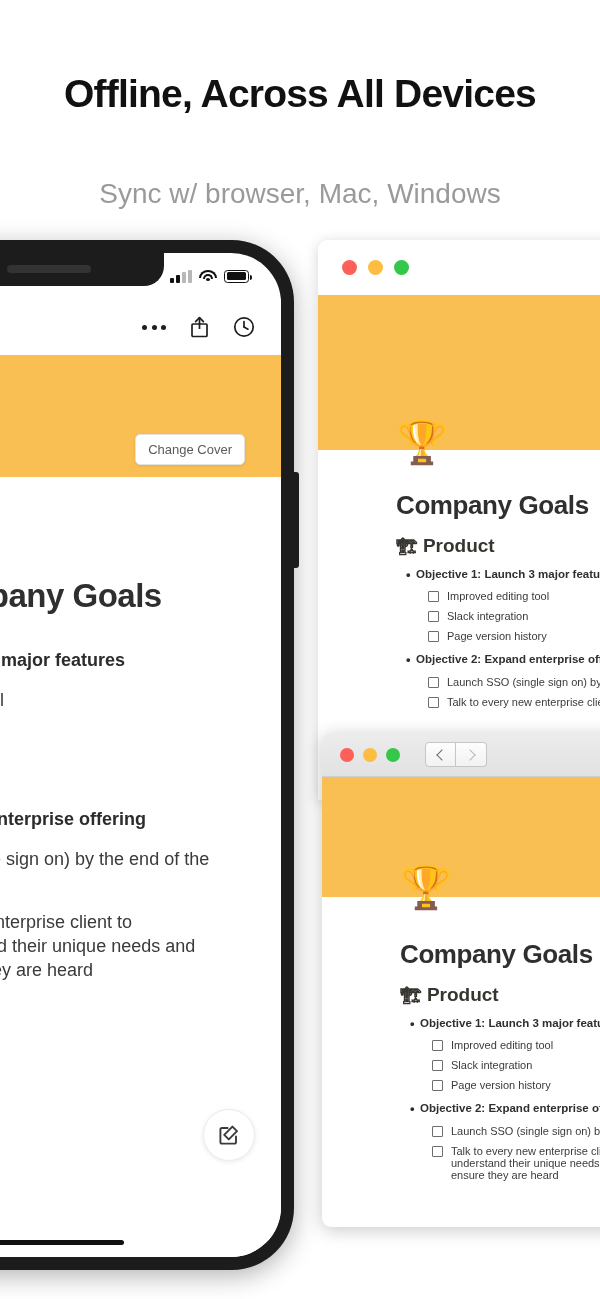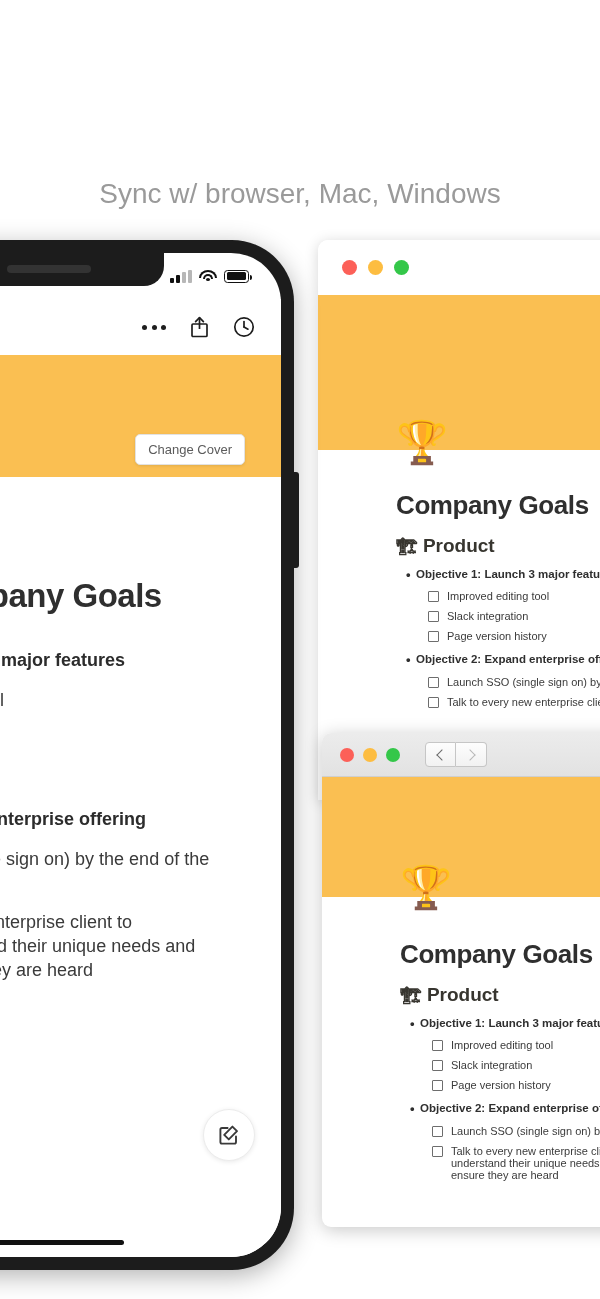--- a/index.html
+++ b/index.html
@@ -320,20 +320,21 @@
     transform: translateX(-50%);
     width: 150px; height: 5px;
     background: #111; border-radius: 3px;
   }
 </style>
 </head>
 <body>
 
 <div id="stage">
 
+  <div class="headline">Offline, Across All Devices</div>
   <div class="subhead">Sync w/ browser, Mac, Windows</div>
 
   <div class="win-back">
     <div class="titlebar">
       <span class="dot red"></span>
       <span class="dot yellow"></span>
       <span class="dot green"></span>
     </div>
     <div class="cover"></div>
     <div class="page-body">

